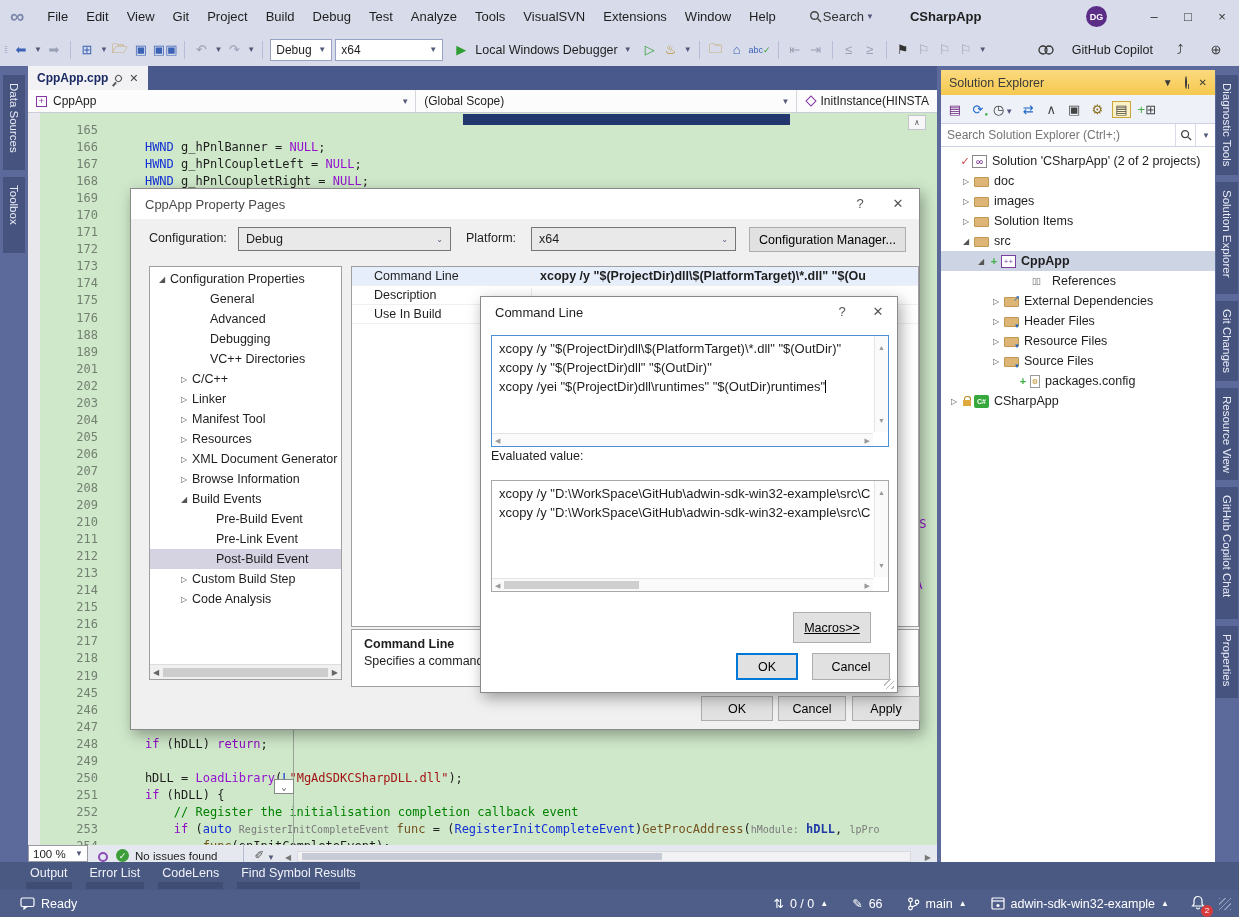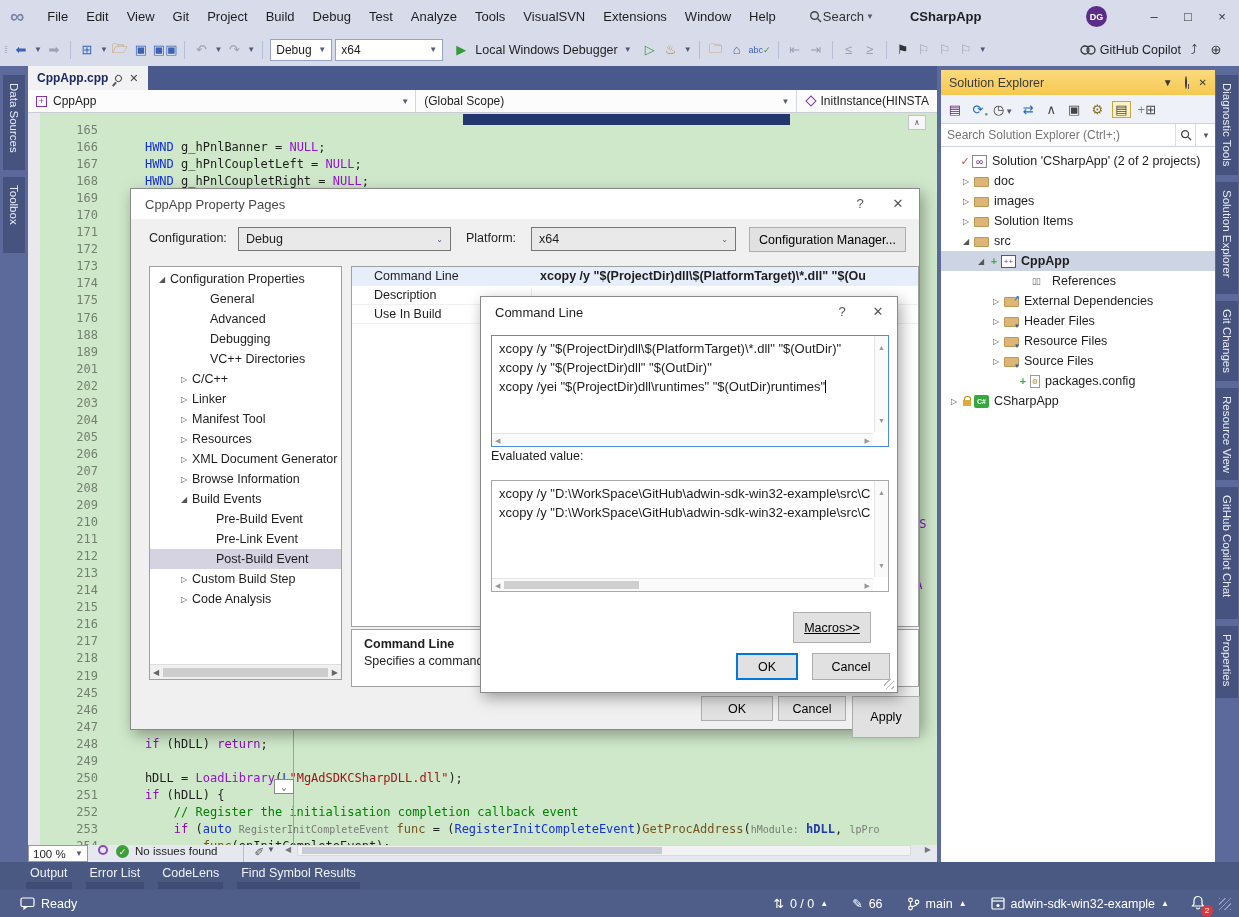--- a/index.html
+++ b/index.html
@@ -17,21 +17,21 @@
   #toolbar{position:absolute;left:0;top:33px;width:1239px;height:33px;display:flex;align-items:center;padding-left:4px;gap:3px;}
   .grip{color:#9aa3c0;font-size:9px;letter-spacing:-1px;margin-right:2px;}
   .tbtn{display:flex;align-items:center;justify-content:center;min-width:18px;height:22px;font-size:13px;color:#3b62b5;}
   .tbtn.dis{color:#9aa0b5;}
   .tbtn.amber{color:#b98a1f;}
   .tbtn.green{color:#2f9e33;}
   .tsep{width:1px;height:18px;background:#b6bdd4;margin:0 4px;}
   .darr{font-size:8px;color:#52597a;margin-left:1px;}
   .tcombo{background:#fff;border:1px solid #98a2c2;height:22px;display:flex;align-items:center;padding:0 5px;font-size:12px;justify-content:space-between;}
   #run-btn{display:flex;align-items:center;gap:5px;padding:0 6px;font-size:12.5px;color:#1e1e1e;}
-  #copilot{margin-left:auto;display:flex;align-items:center;gap:4px;margin-right:14px;font-size:12.5px;color:#1e1e1e;}
+  #copilot{margin-left:auto;display:flex;align-items:center;gap:18px;margin-right:14px;font-size:12.5px;color:#1e1e1e;}
   
   #left-strip{position:absolute;left:0;top:66px;width:28px;height:796px;background:#5b6a9b;}
   #right-strip{position:absolute;left:1215px;top:66px;width:24px;height:796px;background:#5b6a9b;}
   .vtab{background:#46537f;width:22px;margin:0 auto 7px auto;display:flex;align-items:flex-start;justify-content:center;padding-top:8px;}
   #left-strip .vtab:first-child,#right-strip .vtab:first-child{margin-top:9px;}
   .vtxt{writing-mode:vertical-rl;font-size:11.5px;color:#e8ebf5;white-space:nowrap;}
   
   #editor{position:absolute;left:28px;top:66px;width:909px;height:796px;background:#cfe8ca;}
   #tabs{position:absolute;left:0;top:0;width:100%;height:24px;background:#4a598b;display:flex;}
   #doc-tab{background:#f2f1f4;display:flex;align-items:center;gap:7px;padding:0 9px;font-size:12px;font-weight:bold;color:#1a2a63;}
@@ -49,21 +49,21 @@
   .ln{width:70px;text-align:right;padding-right:12px;color:#737f70;flex:none;}
   .lc{white-space:pre;padding-left:6px;color:#1e1e1e;}
   .tk-kw{color:#1330d6;} .tk-ctrl{color:#8F08C4;} .tk-mac{color:#9412cf;}
   .tk-str{color:#a31515;} .tk-com{color:#008000;} .tk-fn{color:#74531f;}
   .tk-hint{color:#7a7a7a;font-size:10px;} .tk-var{color:#1f3aa5;font-weight:bold;}
   #sel-strip{position:absolute;left:435px;top:1px;width:327px;height:11px;background:#22376e;}
   #scroll-up{position:absolute;left:880px;top:2px;width:18px;height:15px;background:#f7f7f9;border:1px solid #c4c4cc;color:#555;font-size:8px;display:flex;align-items:center;justify-content:center;}
   .frag{position:absolute;color:#9412cf;font-family:"DejaVu Sans Mono",monospace;font-size:12px;}
   #scope-line{position:absolute;left:265px;top:480px;width:1px;height:252px;background:#9aa39a;}
   #collapse-box{position:absolute;left:246px;top:666px;width:20px;height:15px;background:#fff;border:1px solid #888;color:#333;font-size:9px;display:flex;align-items:center;justify-content:center;}
-  #ed-bottom{position:absolute;left:0;top:779px;width:100%;height:17px;background:#e6e8ef;display:flex;align-items:flex-start;font-size:11.5px;}
+  #ed-bottom{position:absolute;left:0;top:779px;width:100%;height:17px;background:#e6e8ef;display:flex;align-items:flex-end;font-size:11.5px;}
   #zoom-box{width:60px;height:100%;background:#fff;border:1px solid #9a9aa5;display:flex;align-items:center;justify-content:space-between;padding:0 4px;}
   #health-ic{width:10px;height:10px;border:2px solid #8a4bb8;border-radius:50%;margin:0 8px 0 10px;}
   #check-ic{width:13px;height:13px;border-radius:50%;background:#3e9f3a;color:#fff;font-size:9px;display:flex;align-items:center;justify-content:center;margin-right:6px;}
   #hsb{position:relative;height:11px;background:#f2f2f5;border:1px solid #d9d9df;flex:1;margin:0 14px 0 6px;}
   #hsb-thumb{position:absolute;left:4px;top:1px;width:360px;height:7px;background:#c7cbd6;}
   
   #splitter{position:absolute;left:937px;top:66px;width:4px;height:796px;background:#5b6a9b;}
   
   #se{position:absolute;left:941px;top:66px;width:274px;height:796px;background:#5b6a9b;}
   #se-header{position:absolute;left:0;top:4px;width:100%;height:25px;background:linear-gradient(#fbd97e,#f5c94f);display:flex;align-items:center;padding:0 8px;font-size:12.5px;color:#3a3a3a;}
@@ -145,21 +145,21 @@
   .hsbd .thumb{height:8px;background:#cfcfcf;}
   .caret{display:inline-block;width:1px;height:13px;background:#000;vertical-align:-2px;}
   #cl-eval-lbl{position:absolute;left:10px;top:152px;font-size:12.5px;}
   #macros-btn{left:312px;top:315px;width:78px;height:31px;text-decoration:underline;}
   #macros-btn::first-letter{text-decoration:underline;}
   #cl-ok{left:255px;top:356px;width:62px;height:27px;border:2px solid #0078d7;}
   #cl-cancel{left:331px;top:356px;width:78px;height:27px;}
   #cl-grip{position:absolute;right:3px;bottom:3px;width:10px;height:10px;background:repeating-linear-gradient(135deg,#bbb 0 1px,transparent 1px 4px);}
   #pp-ok{left:570px;top:507px;width:72px;height:25px;}
   #pp-cancel{left:647px;top:507px;width:68px;height:25px;}
-  #pp-apply{left:721px;top:507px;width:68px;height:42px;text-align:center;}
+  #pp-apply{left:721px;top:507px;width:68px;height:25px;text-align:center;}
 </style>
 </head>
 <body>
 
 <div id="app">
 
   <div id="titlebar">
     <span id="vslogo">∞</span>
     <div id="menubar" style="display:flex;">
         <div class="menu-item">File</div>

